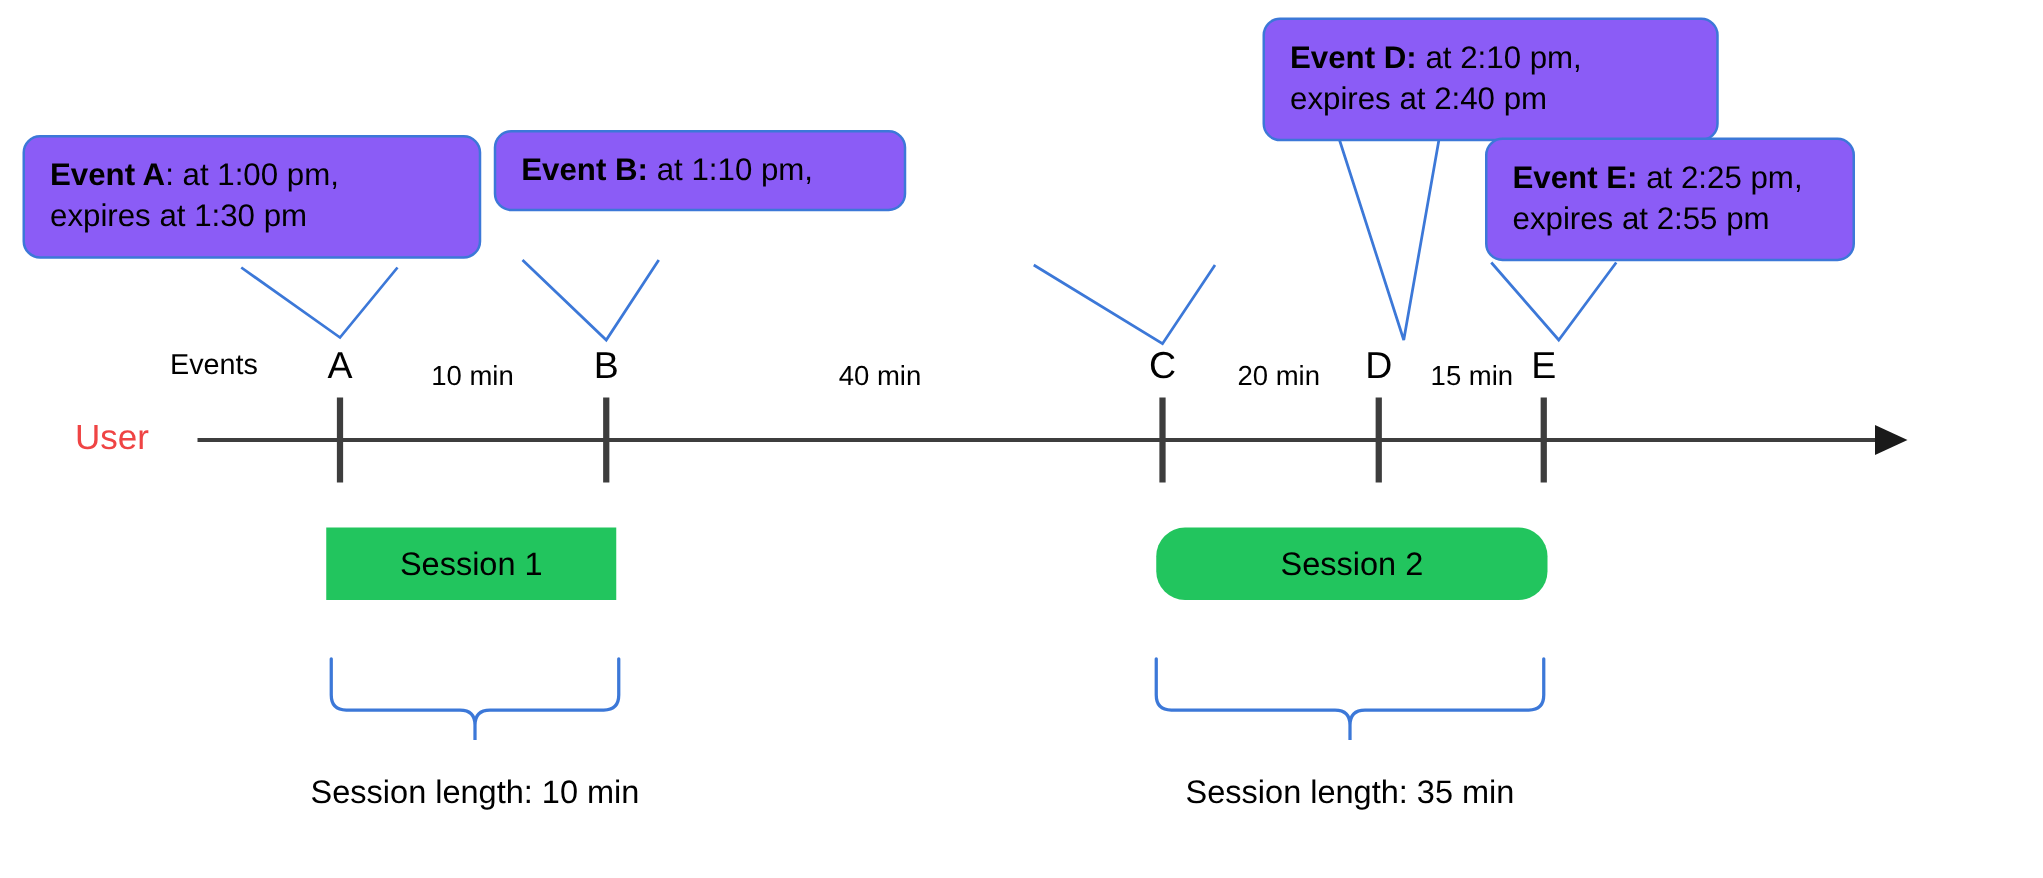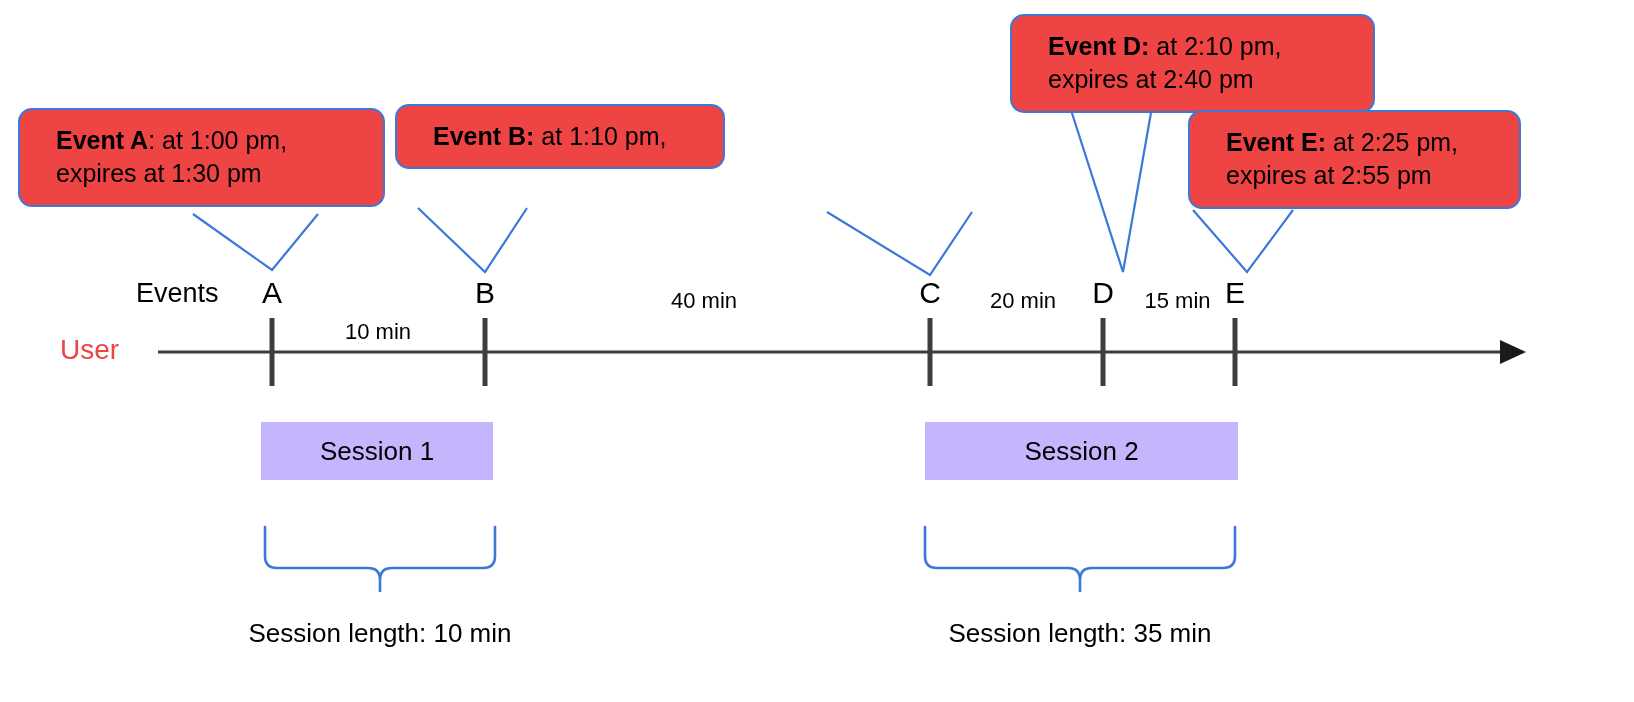--- a/index.html
+++ b/index.html
@@ -27,43 +27,43 @@
     height: 702px;
     pointer-events: none;
   }
 
   
   .callout {
     position: absolute;
     box-sizing: border-box;
     border: 2.2px solid #3c78d8;
     border-radius: 14px;
-    background: #ef4444;
-    padding: 14px 18px 14px 36px;
+    background: #8b5cf6;
+    padding: 14px 18px 14px 20px;
     font-size: 25px;
     line-height: 1.33;
     color: #000000;
     white-space: nowrap;
     z-index: 3;
   }
   .callout b {
     font-weight: bold;
   }
 
   
   .axis-label {
     position: absolute;
     font-size: 28px;
     color: #ef4444;
     white-space: nowrap;
     z-index: 2;
   }
   .events-label {
     position: absolute;
-    font-size: 27px;
+    font-size: 23px;
     color: #000000;
     white-space: nowrap;
     z-index: 2;
   }
   .marker-label {
     position: absolute;
     font-size: 30px;
     color: #000000;
     text-align: center;
     white-space: nowrap;
@@ -74,21 +74,21 @@
     font-size: 22px;
     color: #000000;
     text-align: center;
     white-space: nowrap;
     z-index: 2;
   }
 
   
   .session-bar {
     position: absolute;
-    background: #c4b5fd;
+    background: #22c55e;
     display: flex;
     align-items: center;
     justify-content: center;
     font-size: 26px;
     color: #000000;
     white-space: nowrap;
     z-index: 2;
   }
 
   
@@ -148,45 +148,45 @@
   <div class="callout" style="left:395px; top:104px; width:330px;">
     <span><b>Event B:</b><span> at 1:10 pm,</span></span><br>
   </div>
 
 
   <div class="callout" style="left:1010px; top:14px; width:365px;">
     <span><b>Event D:</b><span> at 2:10 pm,</span></span><br>
     <span>expires at 2:40 pm</span>
   </div>
 
-  <div class="callout" style="left:1188px; top:110px; width:333px;">
+  <div class="callout" style="left:1188px; top:110px; width:296px;">
     <span><b>Event E:</b><span> at 2:25 pm,</span></span><br>
     <span>expires at 2:55 pm</span>
   </div>
 
   <div class="axis-label" style="left:60px; top:334px;">User</div>
 
   <div class="events-label" style="left:136px; top:278px;">Events</div>
 
   <div class="marker-label" style="left:252px; top:276px; width:40px;">A</div>
   <div class="marker-label" style="left:465px; top:276px; width:40px;">B</div>
   <div class="marker-label" style="left:910px; top:276px; width:40px;">C</div>
   <div class="marker-label" style="left:1083px; top:276px; width:40px;">D</div>
   <div class="marker-label" style="left:1215px; top:276px; width:40px;">E</div>
 
-  <div class="gap-label" style="left:318px; top:288px; width:120px;margin-top:31px;">10 min</div>
+  <div class="gap-label" style="left:318px; top:288px; width:120px;">10 min</div>
   <div class="gap-label" style="left:644px; top:288px; width:120px;">40 min</div>
   <div class="gap-label" style="left:963px; top:288px; width:120px;">20 min</div>
   <div class="gap-label" style="left:1125px; top:288px; width:105px;">15 min</div>
 
   <div class="session-bar" style="left:261px; top:422px; width:232px; height:58px;">
     <span>Session 1</span>
   </div>
 
-  <div class="session-bar" style="left:925px; top:422px; width:313px; height:58px;">
+  <div class="session-bar" style="left:925px; top:422px; width:313px; height:58px;border-radius:23px;">
     <span>Session 2</span>
   </div>
 
   <div class="session-length" style="left:190px; top:618px; width:380px;">Session length: 10 min</div>
 
   <div class="session-length" style="left:890px; top:618px; width:380px;">Session length: 35 min</div>
 
 </div>
 
 </body></html>

